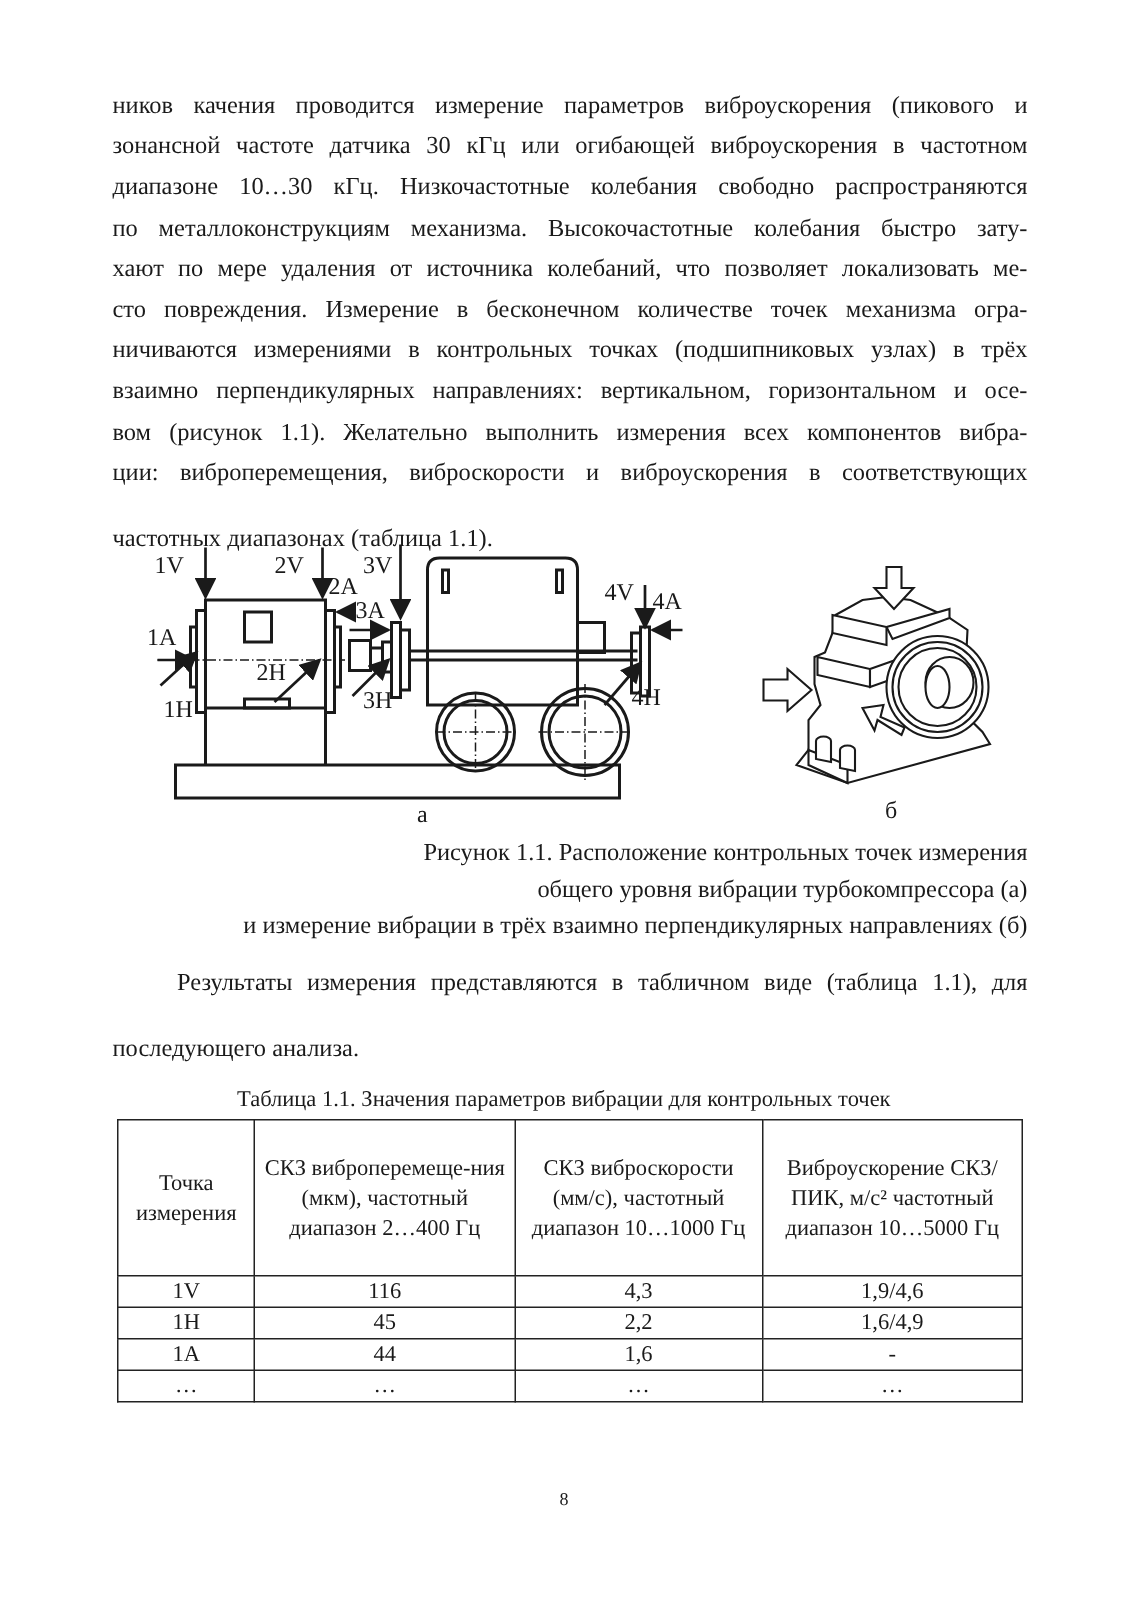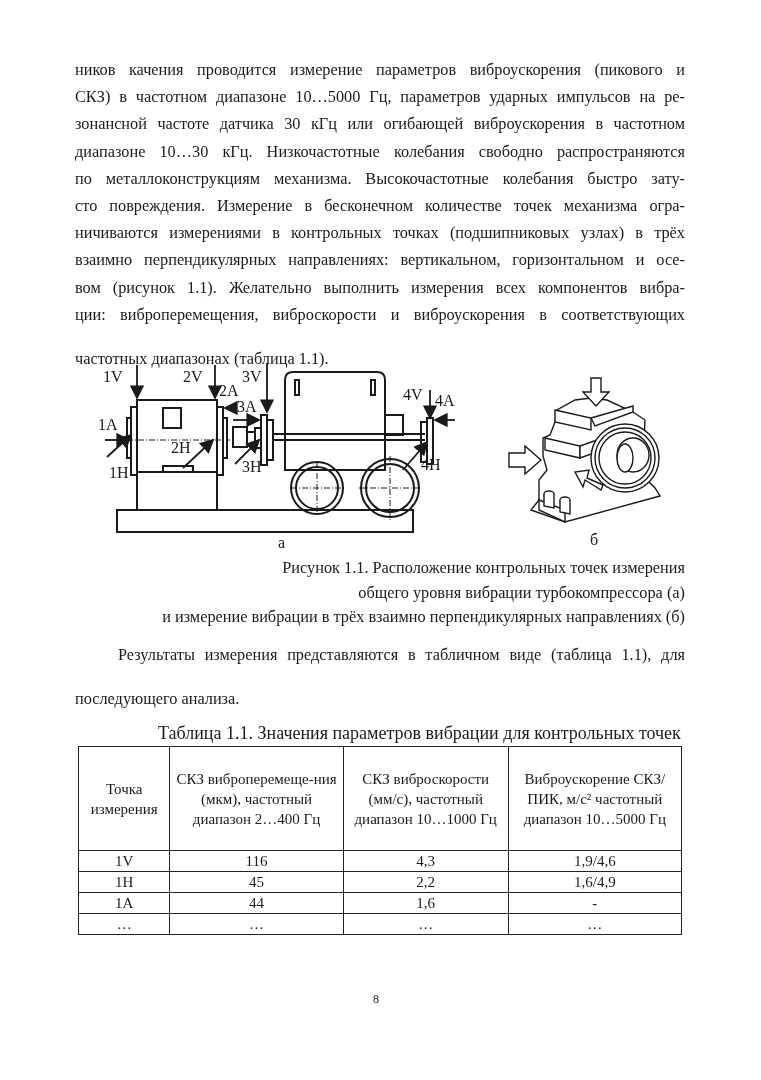--- a/index.html
+++ b/index.html
@@ -9,43 +9,43 @@
   .para .line { display: block; text-align-last: justify; white-space: nowrap; }
   .para .line.last { text-align-last: left; margin-top: 17px; }
   #p1 { top: 56px; }
   #p2 { top: 641px; }
   #p2 .indent { padding-left: 43px; }
   .figure { position: absolute; top: 360px; left: 95px; width: 600px; height: 190px; }
   .fig-a { position: absolute; left: 0; top: 0; width: 360px; height: 190px; }
   .fig-b { position: absolute; left: 400px; top: 0; width: 190px; height: 190px; }
   .caption { position: absolute; left: 75px; width: 610px; top: 556px; text-align: right; font-size: 16.3px; line-height: 24.5px; }
   .caption span { display: block; }
-  .table-title { position: absolute; left: 158px; top: 723px; font-size: 18px; line-height: 20px; white-space: nowrap; }
+  .table-title { position: absolute; left: 158px; top: 723px; font-size: 15px; line-height: 20px; white-space: nowrap; }
   table.data { position: absolute; left: 78px; top: 746px; width: 604px; border-collapse: collapse; font-size: 15px; line-height: 20px; }
   table.data th, table.data td { border: 1px solid #222; text-align: center; font-weight: normal; padding: 0 4px; }
   table.data th { height: 103px; vertical-align: middle; }
   table.data td { height: 20px; }
   table.data col.c1 { width: 77px; }
   table.data col.c2 { width: 146px; }
   table.data col.c3 { width: 139px; }
   table.data col.c4 { width: 146px; }
   .page-num { position: absolute; left: 373px; top: 992px; font-size: 12px; }
   .lbl { font-family: "Liberation Serif", serif; font-size: 16px; fill: #1a1a1a; }
 </style>
 </head>
 <body>
 
 <div class="page">
 
   <p class="para" id="p1">
     <span class="line">ников качения проводится измерение параметров виброускорения (пикового и</span>
-    <span class="line">СКЗ) в частотном диапазоне 10…5000 Гц, параметров ударных импульсов на ре-</span>
     <span class="line">зонансной частоте датчика 30 кГц или огибающей виброускорения в частотном</span>
     <span class="line">диапазоне 10…30 кГц. Низкочастотные колебания свободно распространяются</span>
     <span class="line">по металлоконструкциям механизма. Высокочастотные колебания быстро зату-</span>
+    <span class="line">хают по мере удаления от источника колебаний, что позволяет локализовать ме-</span>
     <span class="line">сто повреждения. Измерение в бесконечном количестве точек механизма огра-</span>
     <span class="line">ничиваются измерениями в контрольных точках (подшипниковых узлах) в трёх</span>
     <span class="line">взаимно перпендикулярных направлениях: вертикальном, горизонтальном и осе-</span>
     <span class="line">вом (рисунок 1.1). Желательно выполнить измерения всех компонентов вибра-</span>
     <span class="line">ции: виброперемещения, виброскорости и виброускорения в соответствующих</span>
     <span class="line last">частотных диапазонах (таблица 1.1).</span>
   </p>
 
   <div class="figure">
 

